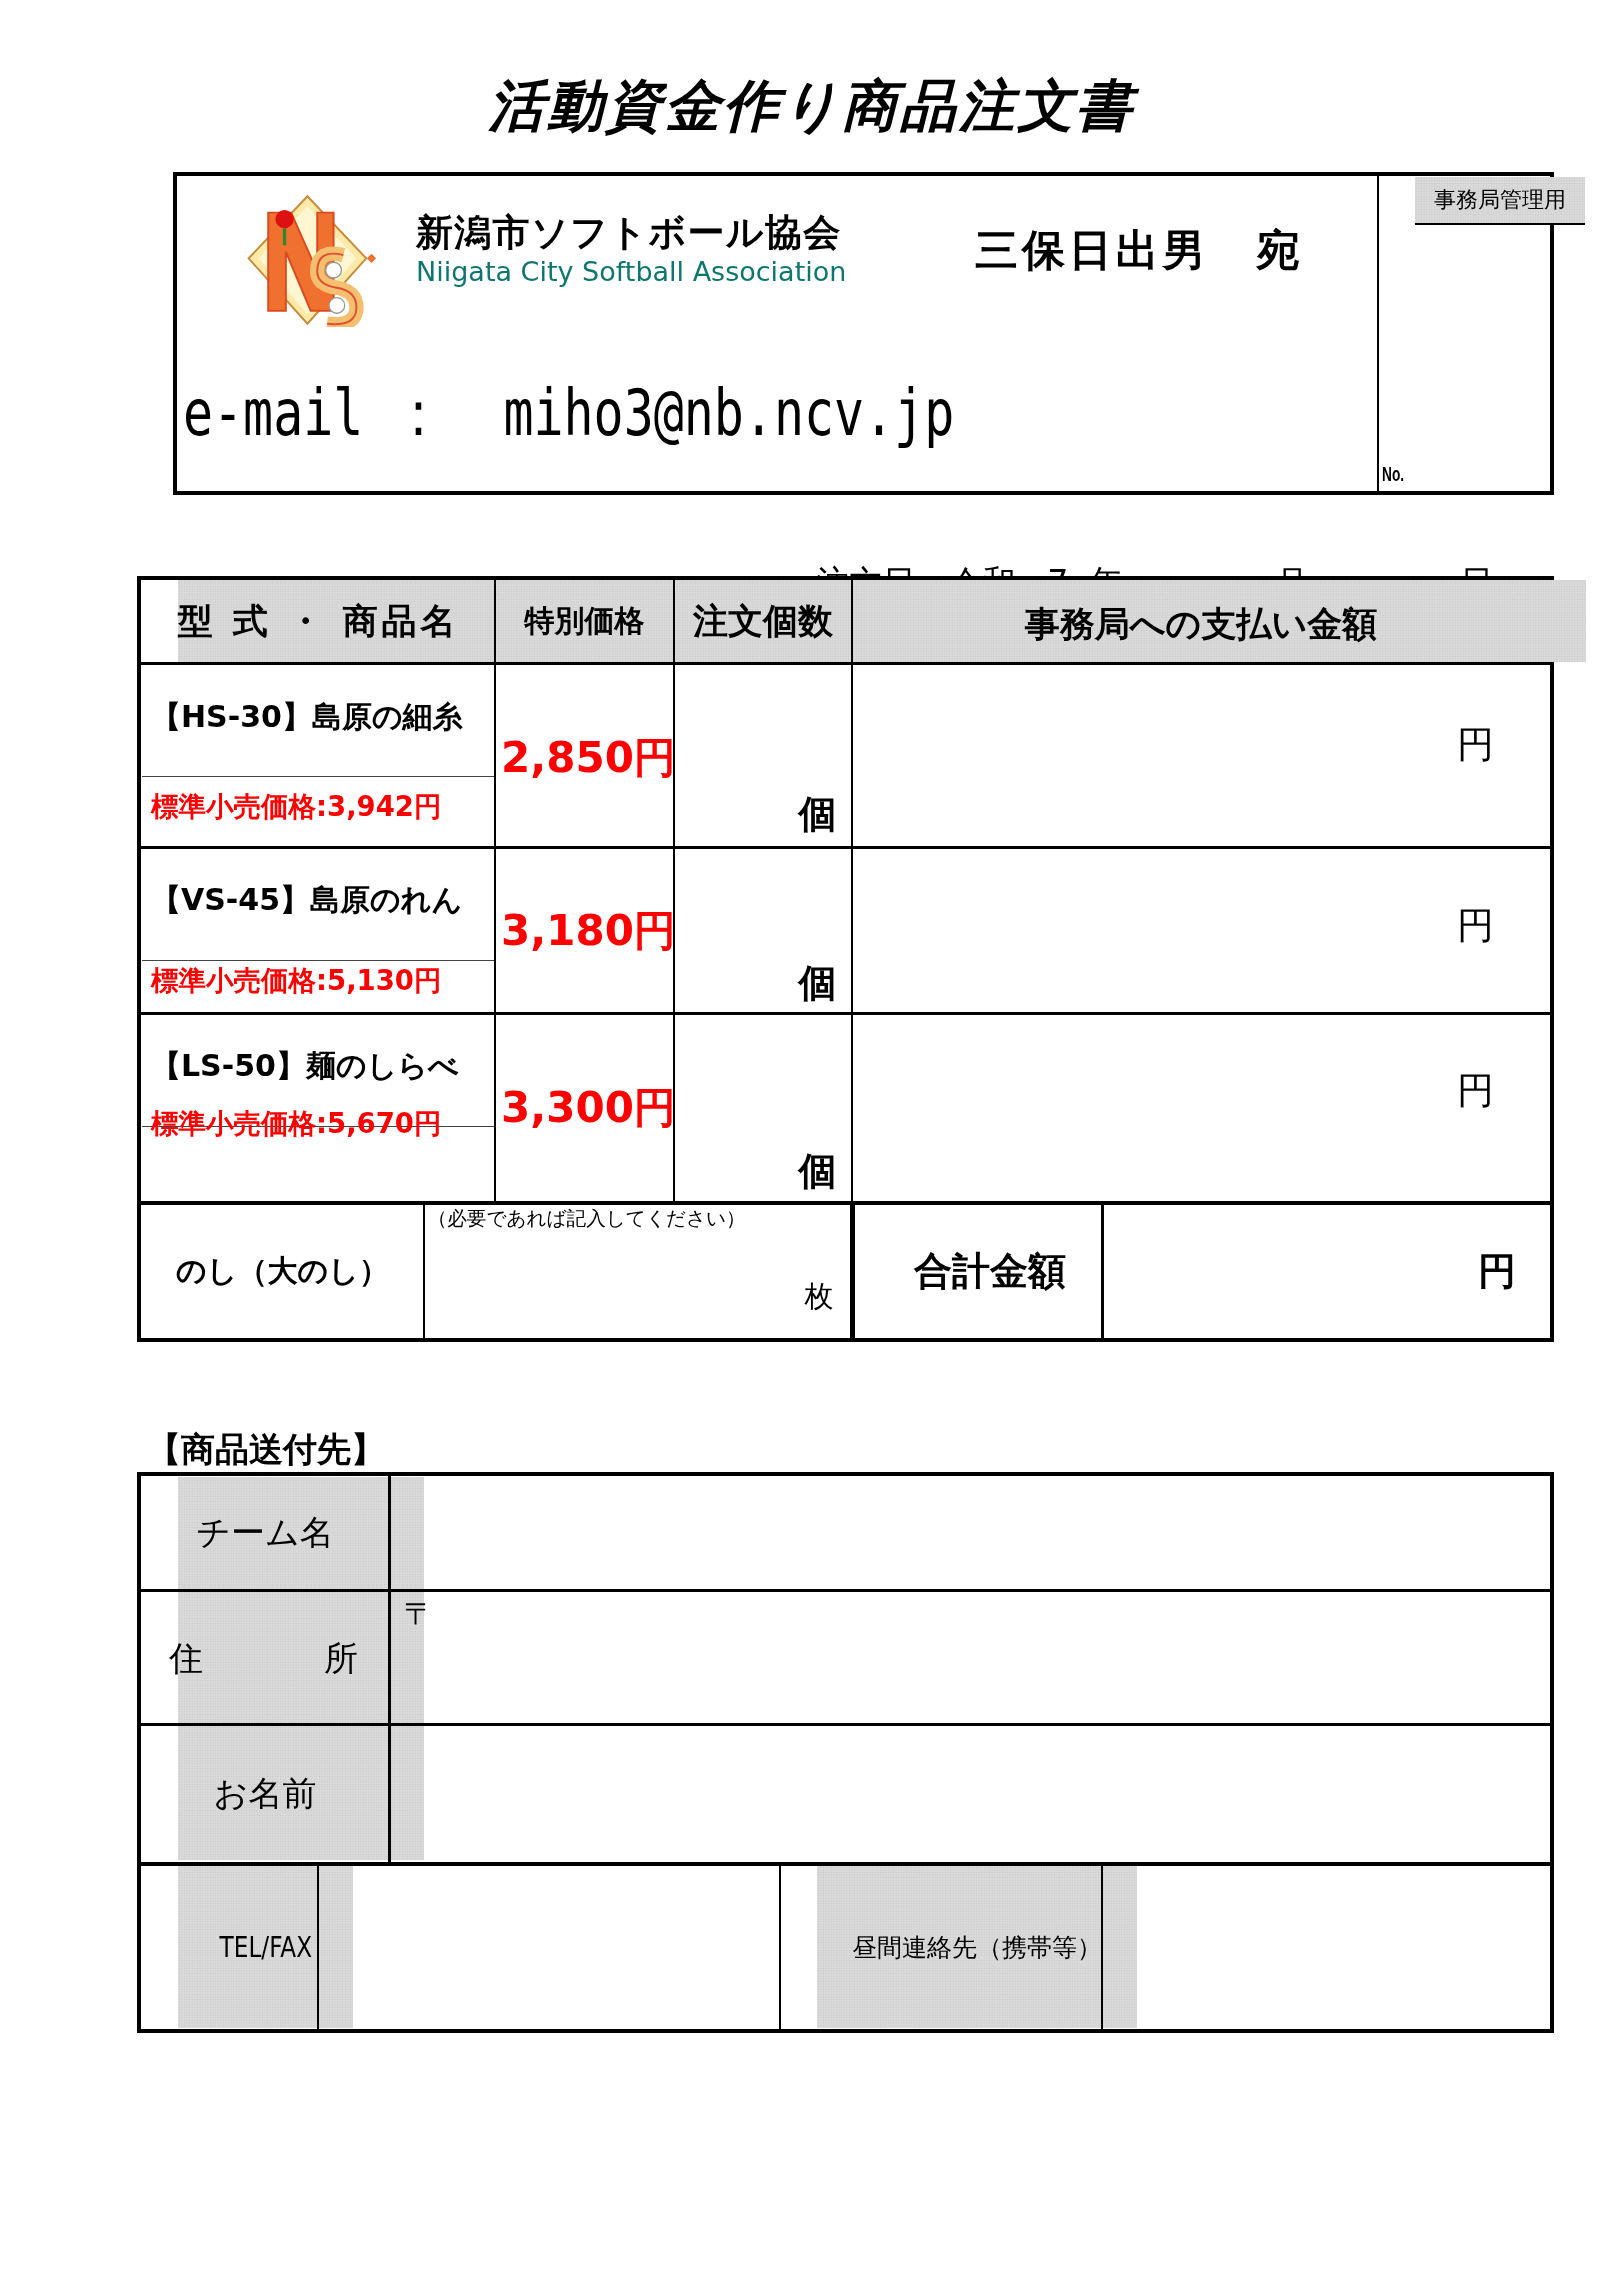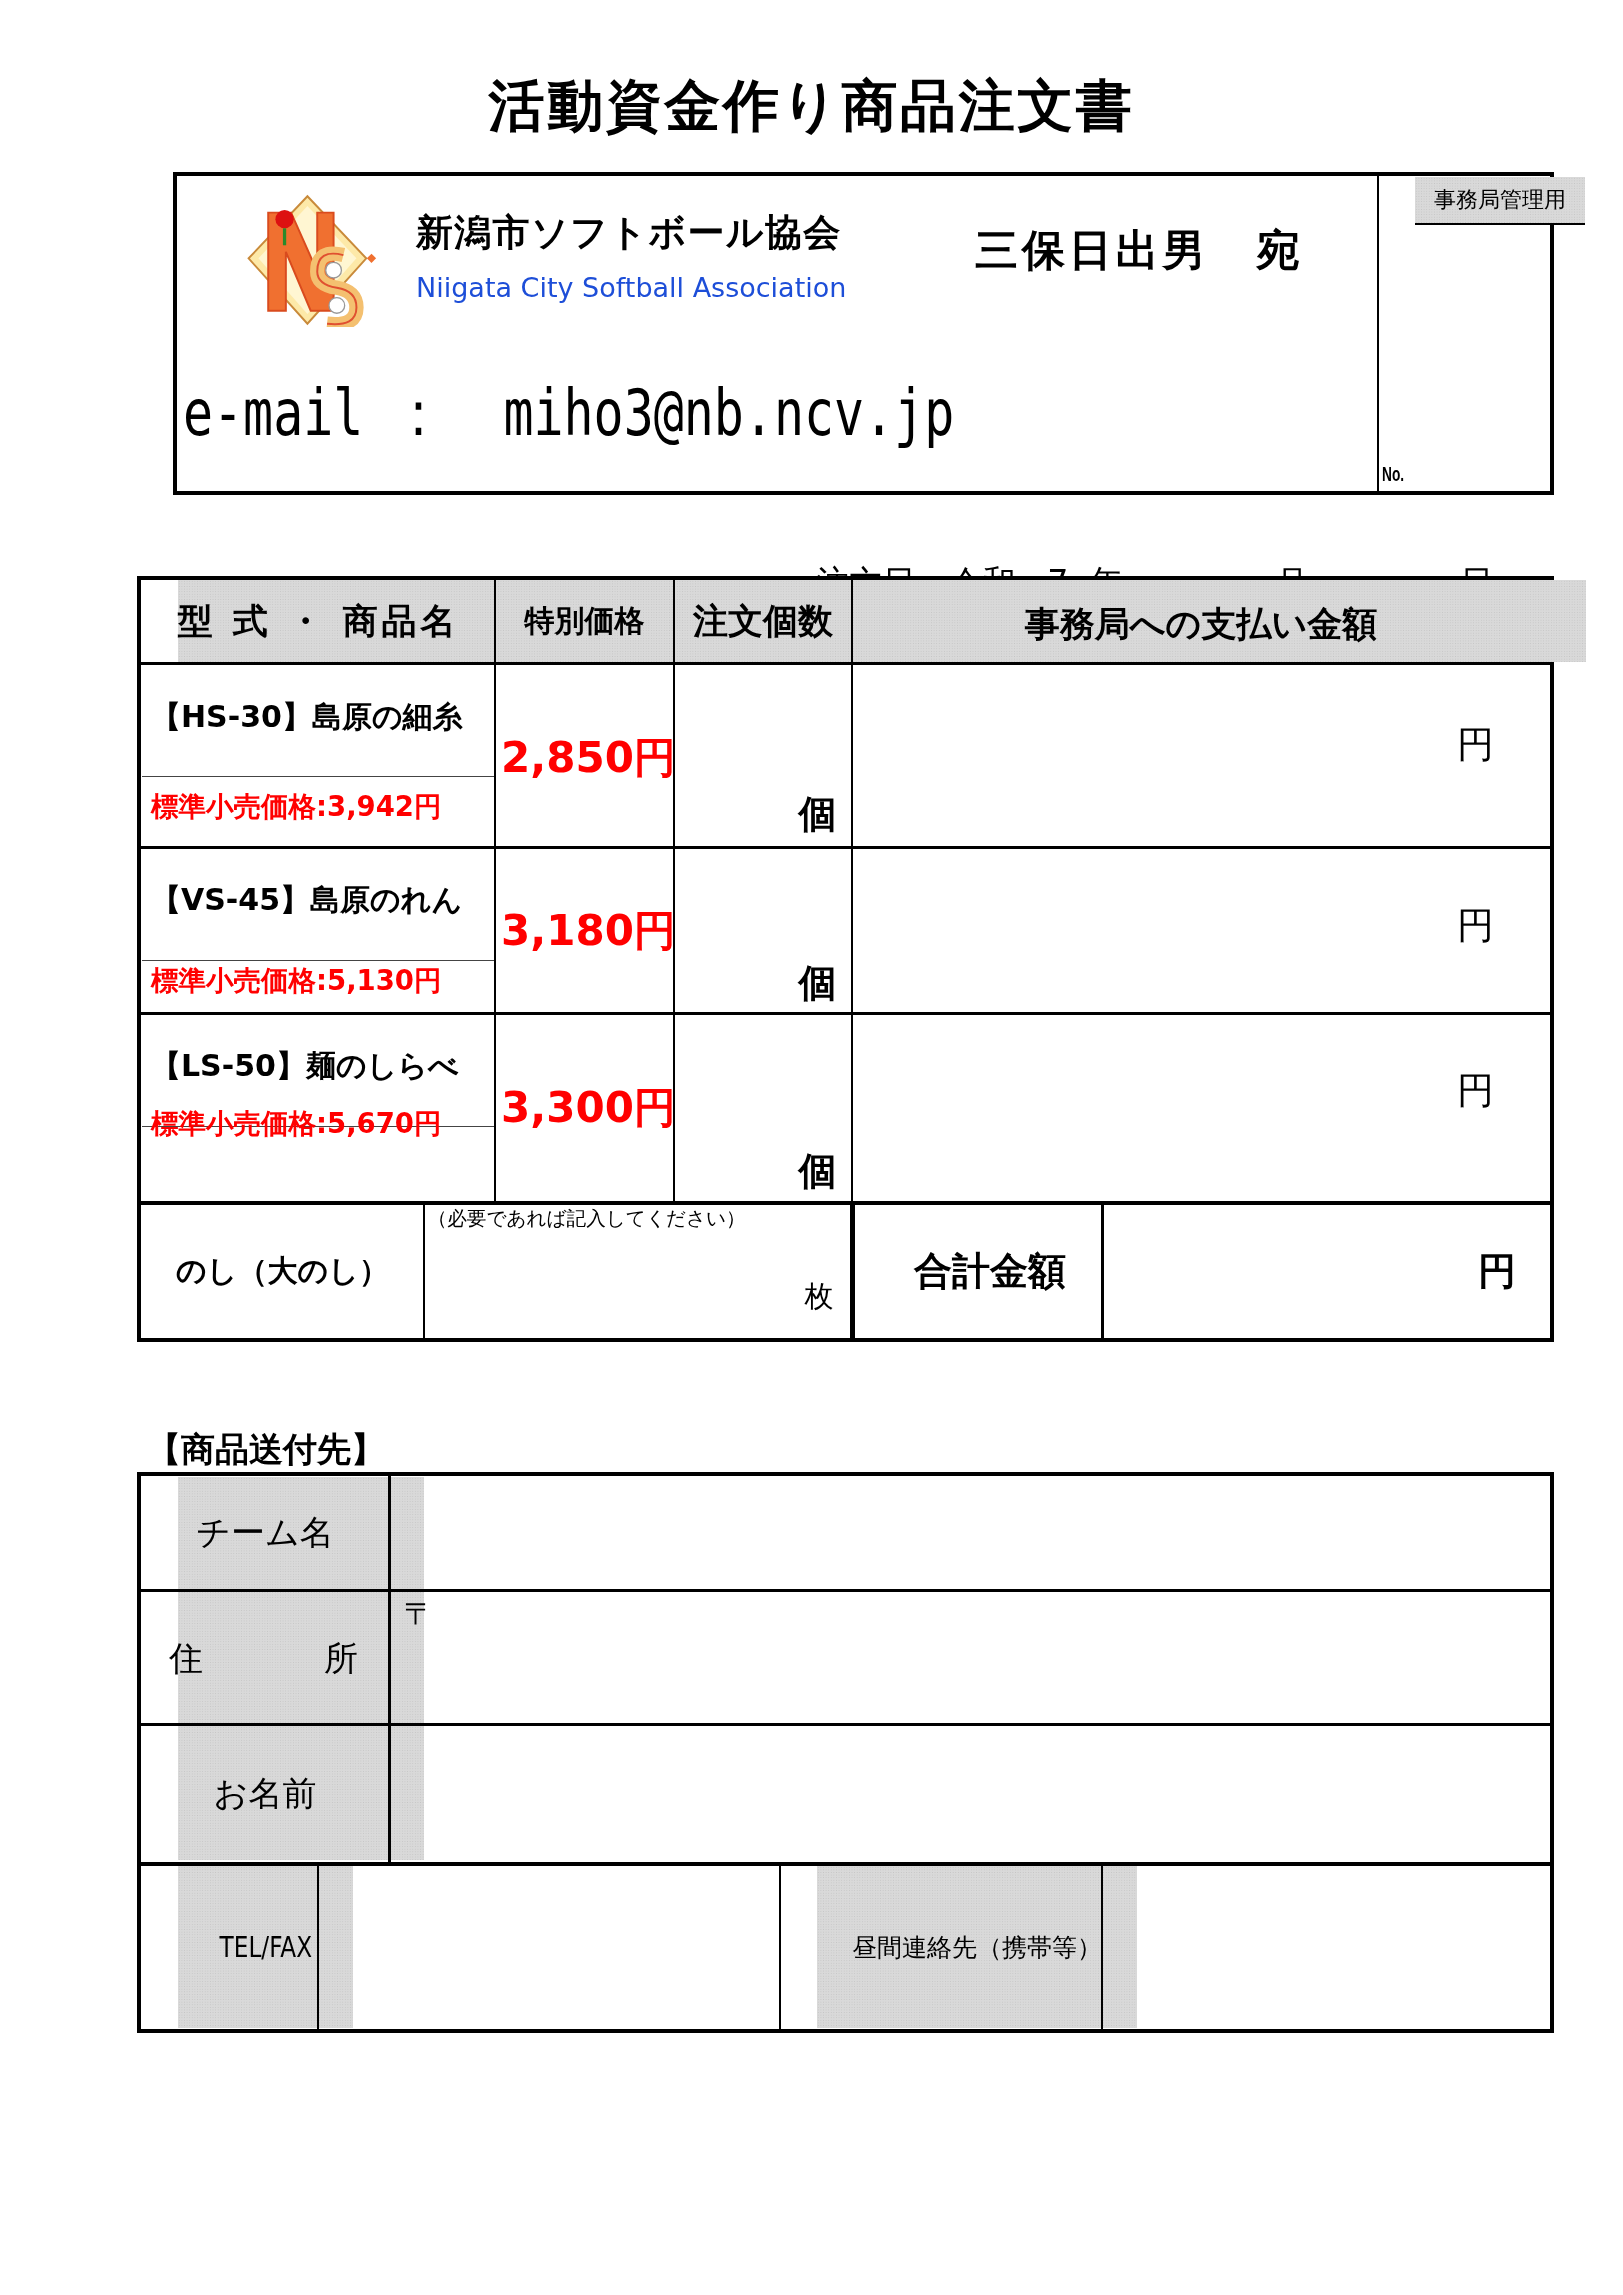--- a/index.html
+++ b/index.html
@@ -2,28 +2,28 @@
 <html style="font-size:10.5px"><head>
 <meta charset="utf-8">
 <style>
   html,body{margin:0;padding:0;background:#fff;}
   body{width:1623px;height:2295px;position:relative;font-family:"DejaVu Sans","Liberation Sans",sans-serif;color:#000;overflow:hidden;}
   .abs{position:absolute;box-sizing:border-box;}
   .gray{background-color:#d9d9d9;background-image:radial-gradient(#c4c4c4 0.7px, transparent 0.7px);background-size:2.6px 2.6px;margin-left:36px;}
   .bold{font-weight:bold;}
   .red{color:#ff0000;}
   .center{display:flex;align-items:center;justify-content:center;}
-  .title{left:0;width:1623px;top:69px;height:72px;font-size:56px;font-weight:bold;text-align:center;letter-spacing:2.6px;}
+  .title{left:0;width:1623px;top:69px;height:72px;font-size:56px;font-weight:bold;text-align:center;letter-spacing:2.6px;font-style:italic;}
   
   .topbox{left:173px;top:172px;width:1381px;height:323px;border:4.6px solid #000;}
   .admin-col{left:1377px;top:172px;width:177px;height:323px;border-left:2px solid #000;}
   .admin-head{left:1379px;top:177px;width:170px;height:48px;border-bottom:2px solid #000;font-size:22px;}
   .no-label{left:1382px;top:463px;font-size:19.6px;font-family:"Liberation Sans Narrow","Liberation Sans",sans-serif;font-weight:bold;transform:scaleX(0.7);transform-origin:left;}
   .org-jp{left:416px;top:208px;font-size:37px;font-weight:bold;letter-spacing:1.3px;}
-  .org-en{left:416px;top:272px;font-size:27px;color:#1d4ed8;}
+  .org-en{left:416px;top:256px;font-size:27px;color:#0f766e;}
   .addressee{left:975px;top:222px;font-size:43px;font-weight:bold;letter-spacing:3.9px;}
   .email{left:183px;top:370px;font-size:64px;font-family:"DejaVu Sans Mono","Liberation Mono",monospace;transform:scaleX(0.78);transform-origin:left;white-space:pre;}
   .date{left:795px;top:520px;width:753px;font-size:35px;white-space:pre;transform:scaleX(0.95);transform-origin:left;}
   .ln{background:#000;position:absolute;}
 </style>
 </head>
 <body>
 
 <div class="abs title">活動資金作り商品注文書</div>
 

